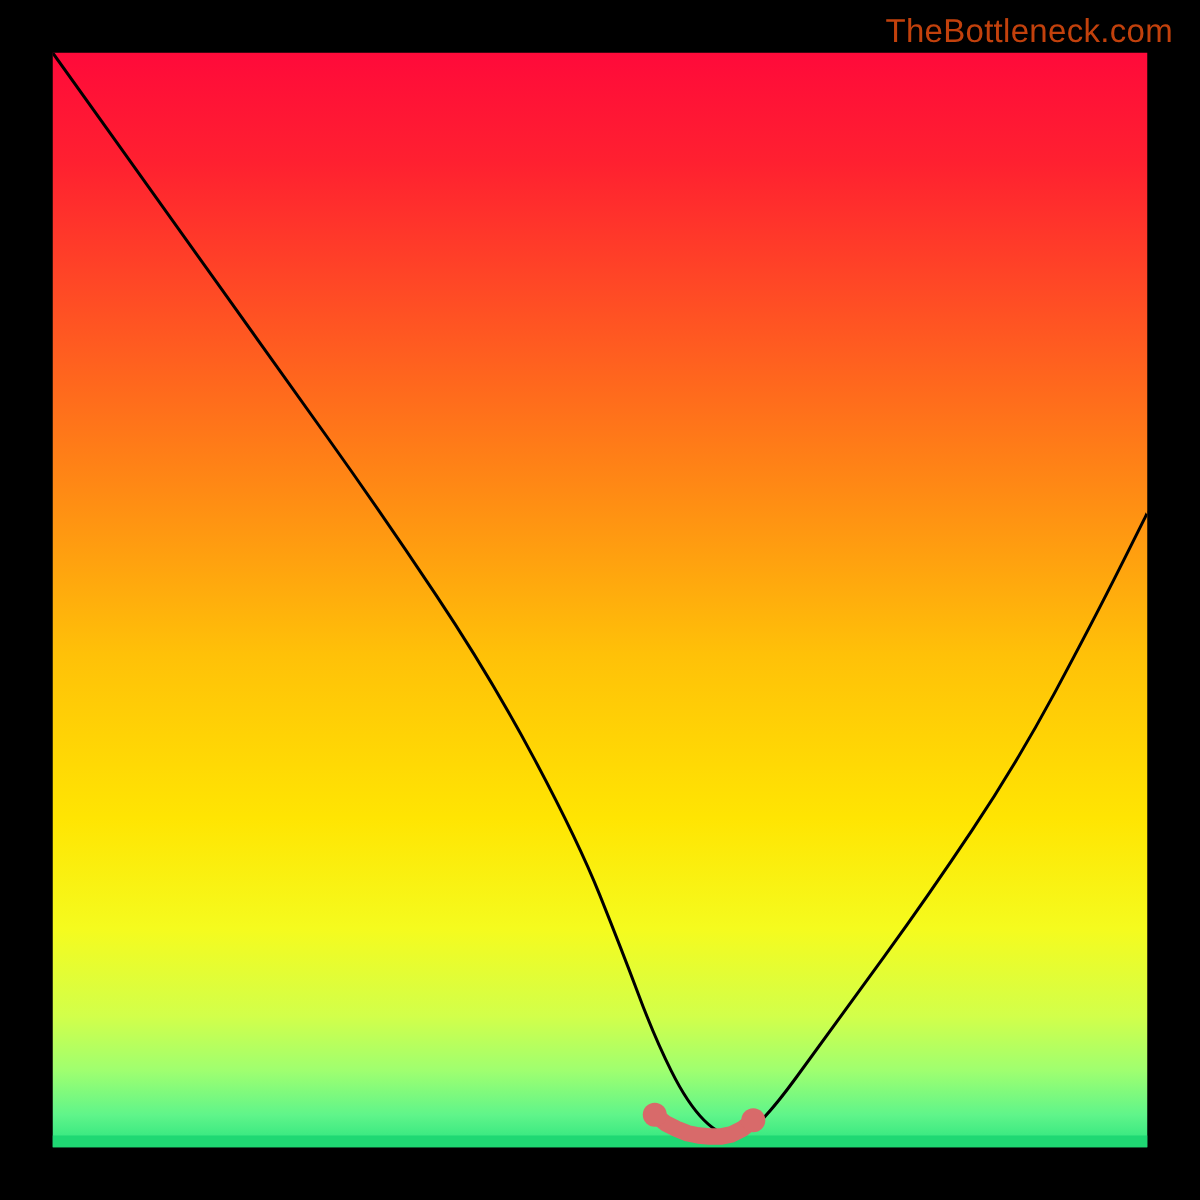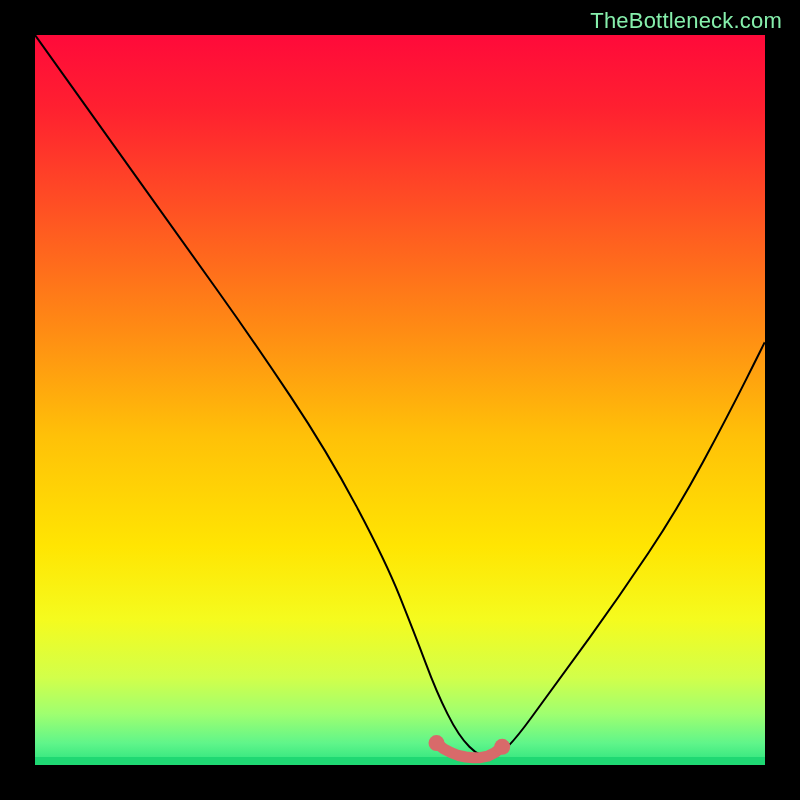--- a/index.html
+++ b/index.html
@@ -25,21 +25,21 @@
   }
   .plot-svg {
     width: 100%;
     height: 100%;
     display: block;
   }
   .watermark {
     position: absolute;
     top: 8px;
     right: 18px;
-    color: #86efac;
+    color: #c2410c;
     font-size: 22px;
     font-weight: 400;
     letter-spacing: 0.2px;
     user-select: none;
   }
 </style>
 </head>
 <body>
 
 <div class="frame">

